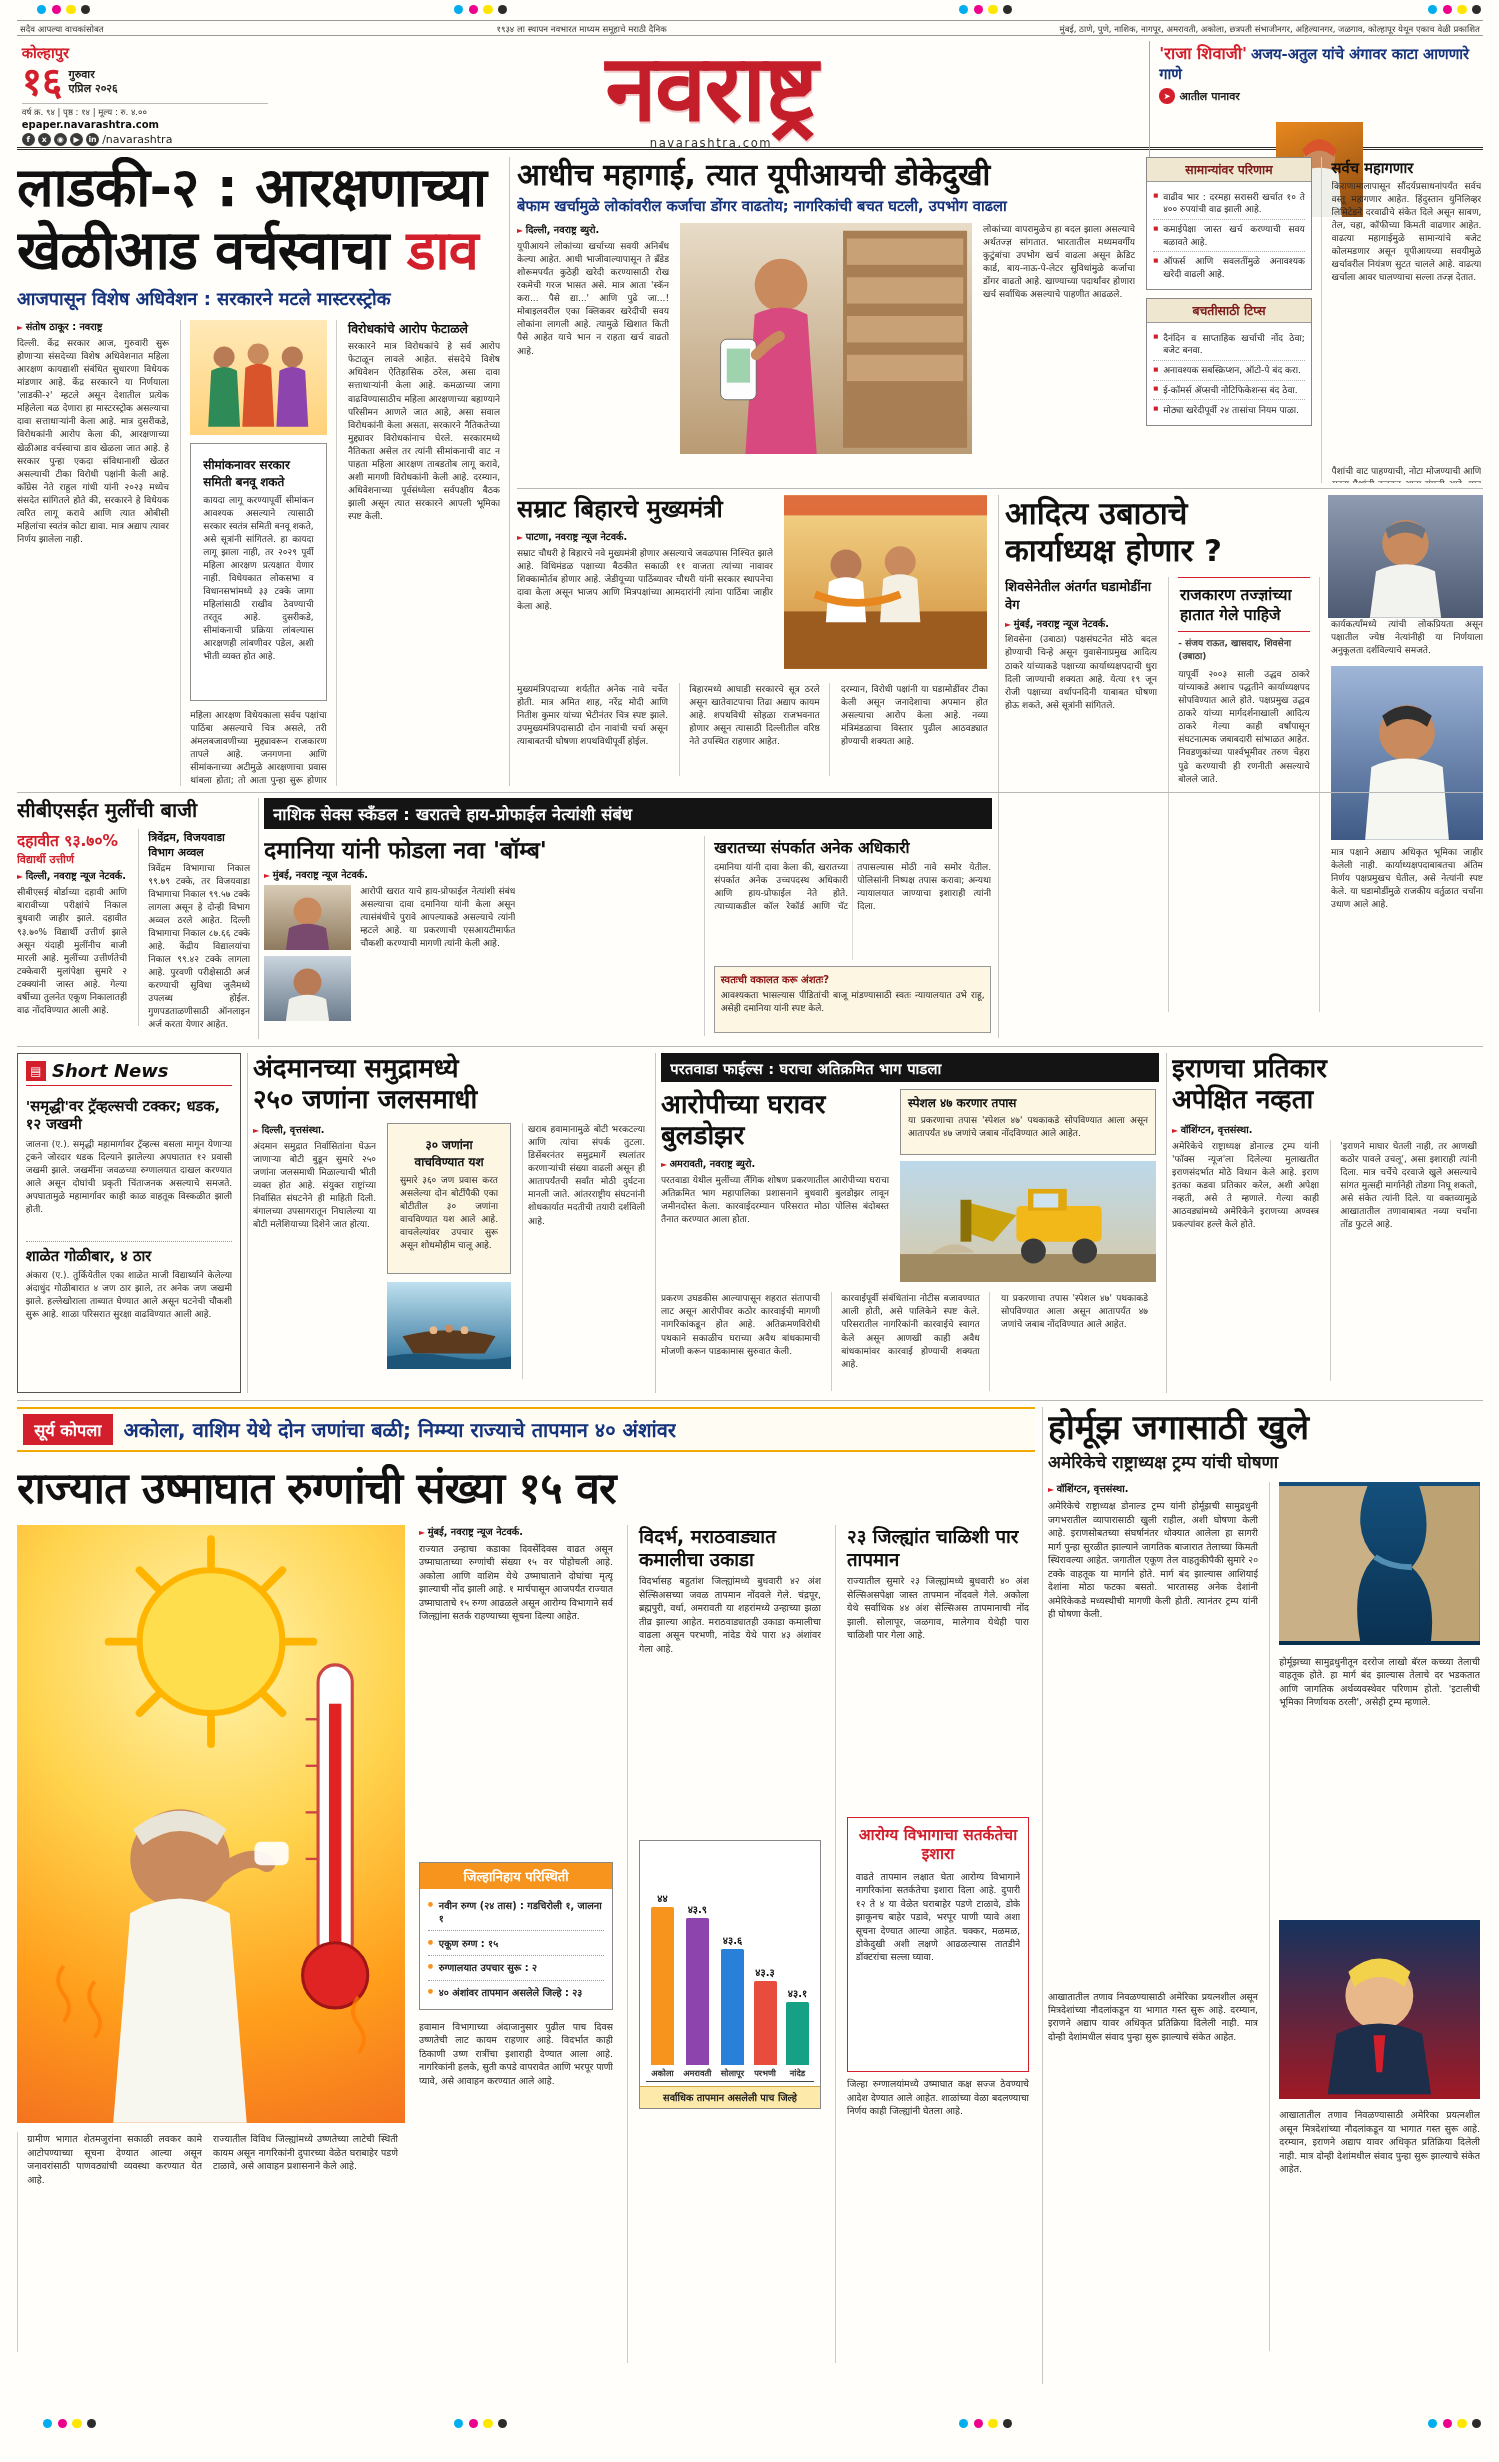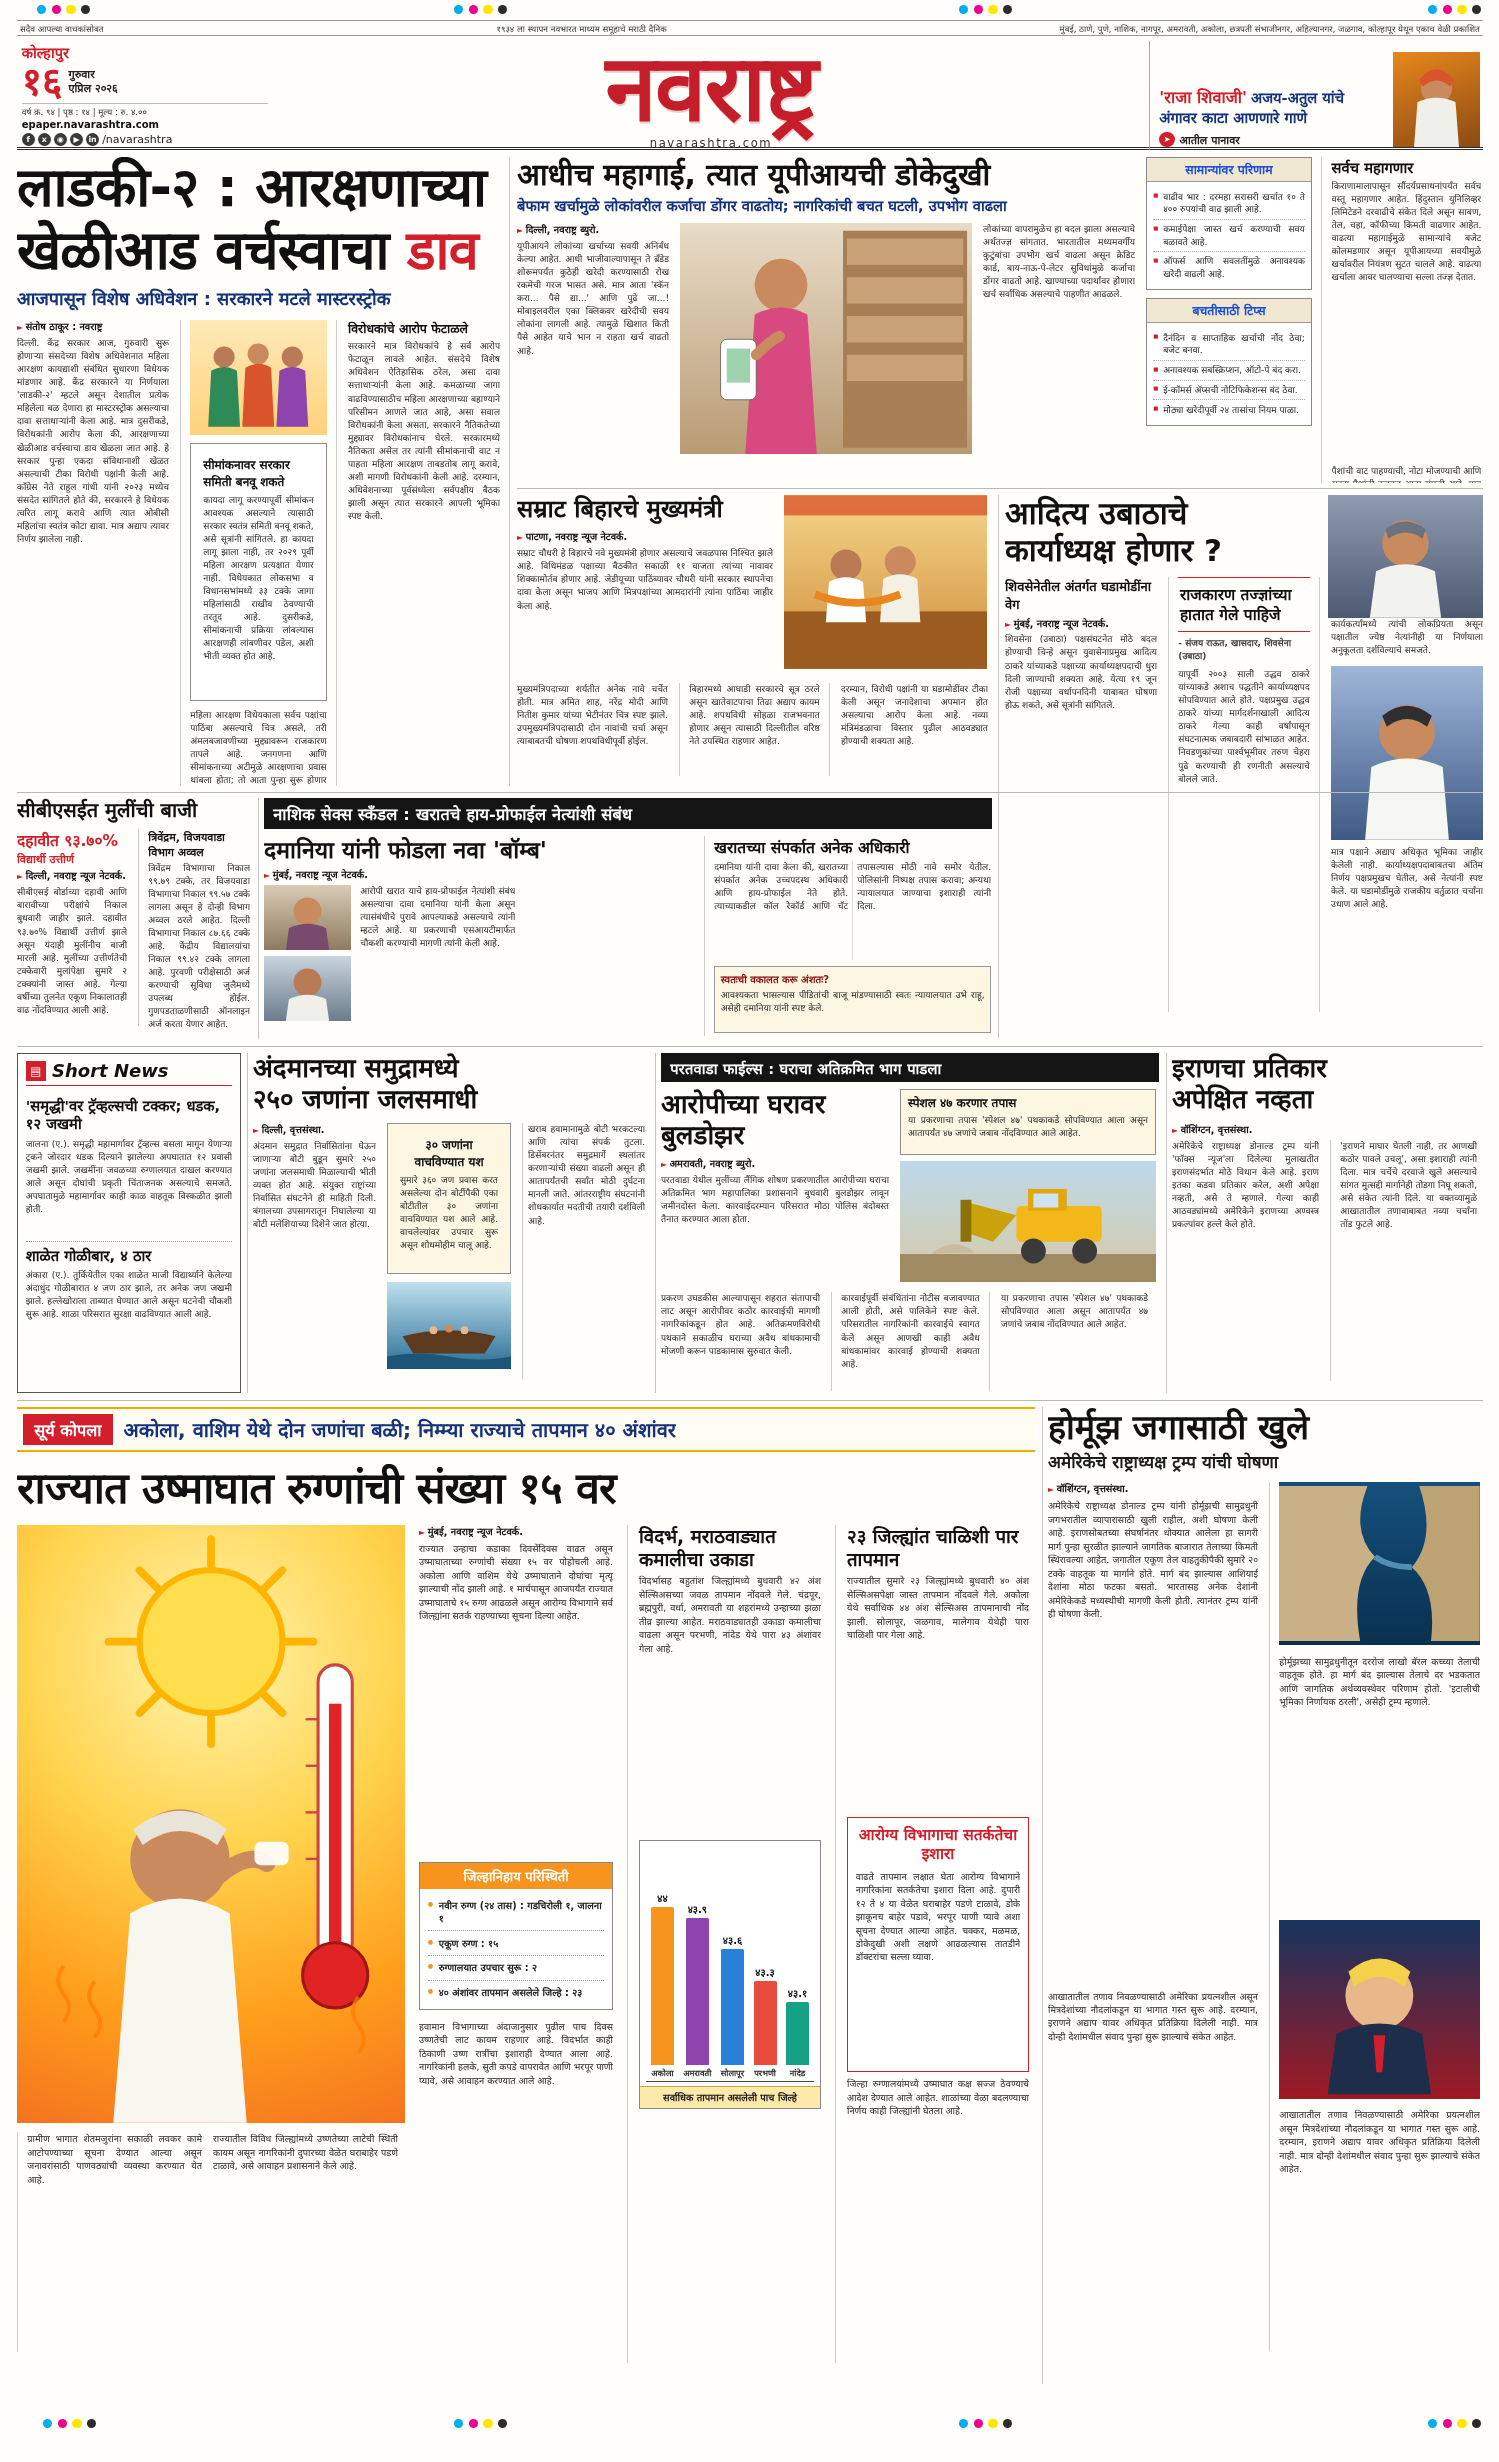--- a/index.html
+++ b/index.html
@@ -36,33 +36,33 @@
   .bigdate{font-size:39px;font-weight:800;color:#d21f2b;line-height:1;}
   .dstack{font-size:11px;font-weight:bold;line-height:1.25;color:#222;}
   .issue{font-size:8.5px;color:#333;margin-top:1.6px;border-top:0.8px solid #bbb;padding-top:1.6px;}
   .ep{font-size:10px;font-weight:bold;margin-top:2.3px;color:#111;}
   .soc{display:flex;align-items:center;gap:3.1px;margin-top:3.1px;}
   .soc .ic{width:13px;height:13px;border-radius:50%;background:#3a3a3a;color:#fff;font-size:7.8px;display:flex;align-items:center;justify-content:center;font-weight:bold;}
   .soc .handle{font-size:11px;color:#222;}
   .hd-mast{flex:1;text-align:center;padding-top:1.6px;}
   .mast{font-size:92px;font-weight:800;color:#c41e2a;line-height:1.02;letter-spacing:-1.6px;text-shadow:0.8px 1.6px 0 #efc9c9;}
   .site{font-size:11.6px;letter-spacing:1.6px;color:#333;margin-top:0px;}
-  .hd-promo{width:334px;border-left:0.8px solid #aaa;display:flex;gap:18px;padding:3.1px 3.1px 3.1px 9.3px;align-items:flex-end;}
+  .hd-promo{width:334px;border-left:0.8px solid #aaa;display:flex;gap:18px;padding:3.1px 3.1px 3.1px 9.3px;align-items:center;flex-direction:column;}
   .promo-txt{flex:1;}
   .promo-acc{color:#d21f2b;font-weight:800;font-size:16.3px;line-height:1.25;}
   .promo-rest{color:#14337c;font-weight:bold;font-size:14.7px;line-height:1.3;}
   .promo-more{display:flex;align-items:center;gap:4.7px;margin-top:4.7px;font-weight:bold;font-size:11px;color:#222;}
   .promo-more .cic{width:15.5px;height:15.5px;border-radius:50%;background:#d21f2b;color:#fff;display:flex;align-items:center;justify-content:center;font-size:8.5px;}
   
   .marks{position:absolute;left:0;width:100%;}
   .dotgroup{position:absolute;display:flex;gap:5.4px;}
   .dotgroup .dot{width:9.3px;height:9.3px;border-radius:50%;display:inline-block;}
   
   .railbox{border:0.8px solid #888;margin-bottom:7.8px;background:#fff;}
-  .railbox .rtitle{background:#efe7cf;color:#1d4ed8;font-weight:bold;font-size:12.4px;text-align:center;padding:3.1px;border-bottom:0.8px solid #999;}
+  .railbox .rtitle{background:#efe7cf;color:#7f1d1d;font-weight:bold;font-size:12.4px;text-align:center;padding:3.1px;border-bottom:0.8px solid #999;}
   .railbox ul{list-style:none;padding:5.4px 6.2px;}
   .railbox li{font-size:9px;line-height:1.4;text-align:justify;padding:3.1px 0 3.1px 10px;position:relative;border-bottom:0.8px dotted #aaa;}
   .railbox li:last-child{border-bottom:none;}
   .railbox li::before{content:"■";position:absolute;left:0;top:4.7px;font-size:5.4px;color:#d21f2b;}
   
   .sn{border:1.2px solid #555;padding:6.2px 7.8px;height:100%;}
   .sn-head{display:flex;align-items:center;gap:6.2px;border-bottom:1.6px solid #d21f2b;padding-bottom:3.9px;margin-bottom:6.2px;}
   .sn-ic{width:20px;height:20px;background:#d21f2b;color:#fff;display:flex;align-items:center;justify-content:center;font-size:11.6px;}
   .sn-title{font-size:18px;font-weight:800;font-style:italic;color:#111;}
   .sn-item{padding:4.7px 0;border-bottom:0.8px dotted #999;}

